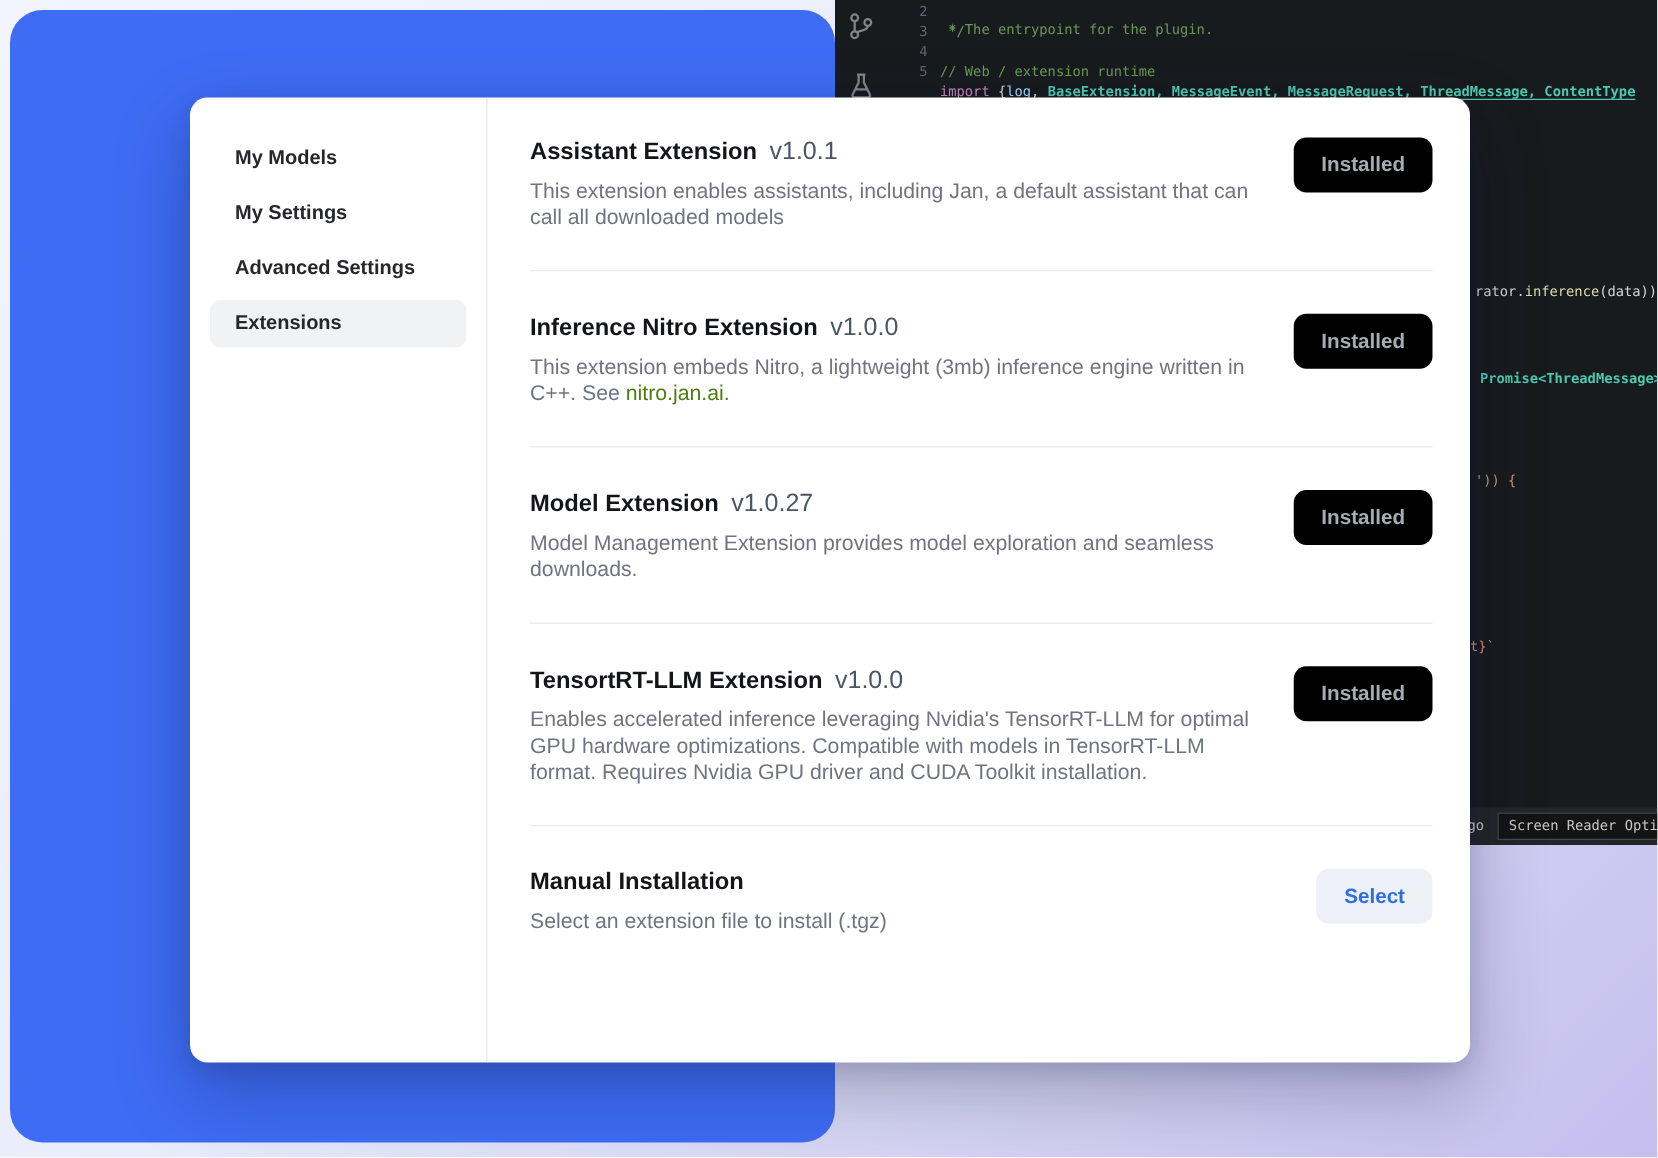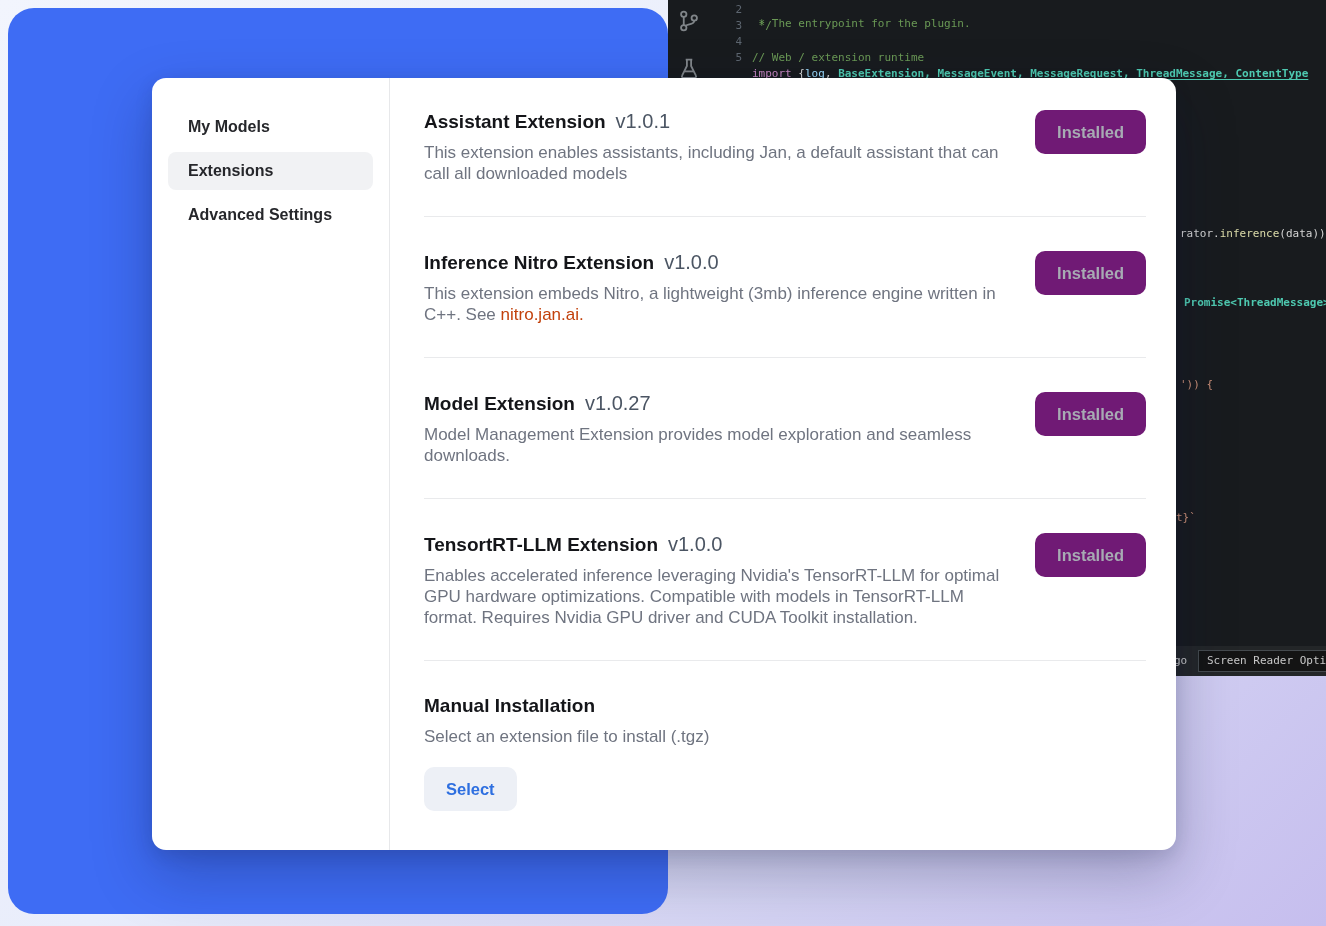--- a/index.html
+++ b/index.html
@@ -44,28 +44,28 @@
 
   .sidebar { width:238px; flex:none; border-right:1px solid #e7e8ea; padding:30px 16px; }
   .side-item { padding:10px 20px; border-radius:8px; margin-bottom:6px;
                font-size:16px; font-weight:bold; color:#26272b; cursor:pointer; }
   .side-item.active { background:#f1f2f4; }
 
   .content { flex:1; padding:0 30px 0 34px; overflow:hidden; }
   .section { display:flex; justify-content:space-between; align-items:flex-start; gap:20px;
              padding:34px 0 32px; border-bottom:1px solid #e9eaec; }
   .section.first { padding-top:32px; }
-  .section.last { border-bottom:none;flex-direction:column; }
+  .section.last { border-bottom:none; }
   .ext-info { max-width:578px; }
   .ext-title { font-size:19px; font-weight:bold; color:#141519; }
   .ext-version { font-size:20px; font-weight:normal; color:#4b5563; margin-left:10px; }
   .ext-desc { margin-top:9px; font-size:17px; line-height:21px; color:#6f7480; }
-  .ext-desc a { color:#c2410c; text-decoration:none; }
+  .ext-desc a { color:#4d7c0f; text-decoration:none; }
   .btn { flex:none; height:44px; padding:0 22px; border:none; border-radius:10px;
-         background:#701a75; color:#a7abb3; font-size:16.5px; font-weight:bold;
+         background:#000000; color:#a7abb3; font-size:16.5px; font-weight:bold;
          font-family:"Liberation Sans", sans-serif; cursor:default; }
   .btn.select { background:#edf0f6; color:#2e6fe0; cursor:pointer;text-align:center; }
 </style>
 </head>
 <body>
 
 <div class="page">
 
   <div class="blue-panel"></div>
 
@@ -103,22 +103,23 @@
     <div class="status-strip">
       <span class="status-go">go</span>
       <span class="status-badge">Screen Reader Optimized</span>
     </div>
   </div>
 
   <div class="modal">
 
     <aside class="sidebar">
       <div class="side-item">My Models</div>
+      <div class="side-item">My Settings</div>
+      <div class="side-item">Advanced Settings</div>
       <div class="side-item active">Extensions</div>
-      <div class="side-item">Advanced Settings</div>
     </aside>
 
     <main class="content">
 
       <div class="section first">
         <div class="ext-info">
           <h3 class="ext-title"><span>Assistant Extension</span><span class="ext-version">v1.0.1</span></h3>
           <p class="ext-desc">This extension enables assistants, including Jan, a default assistant that can call all downloaded models</p>
         </div>
         <button class="btn">Installed</button>

